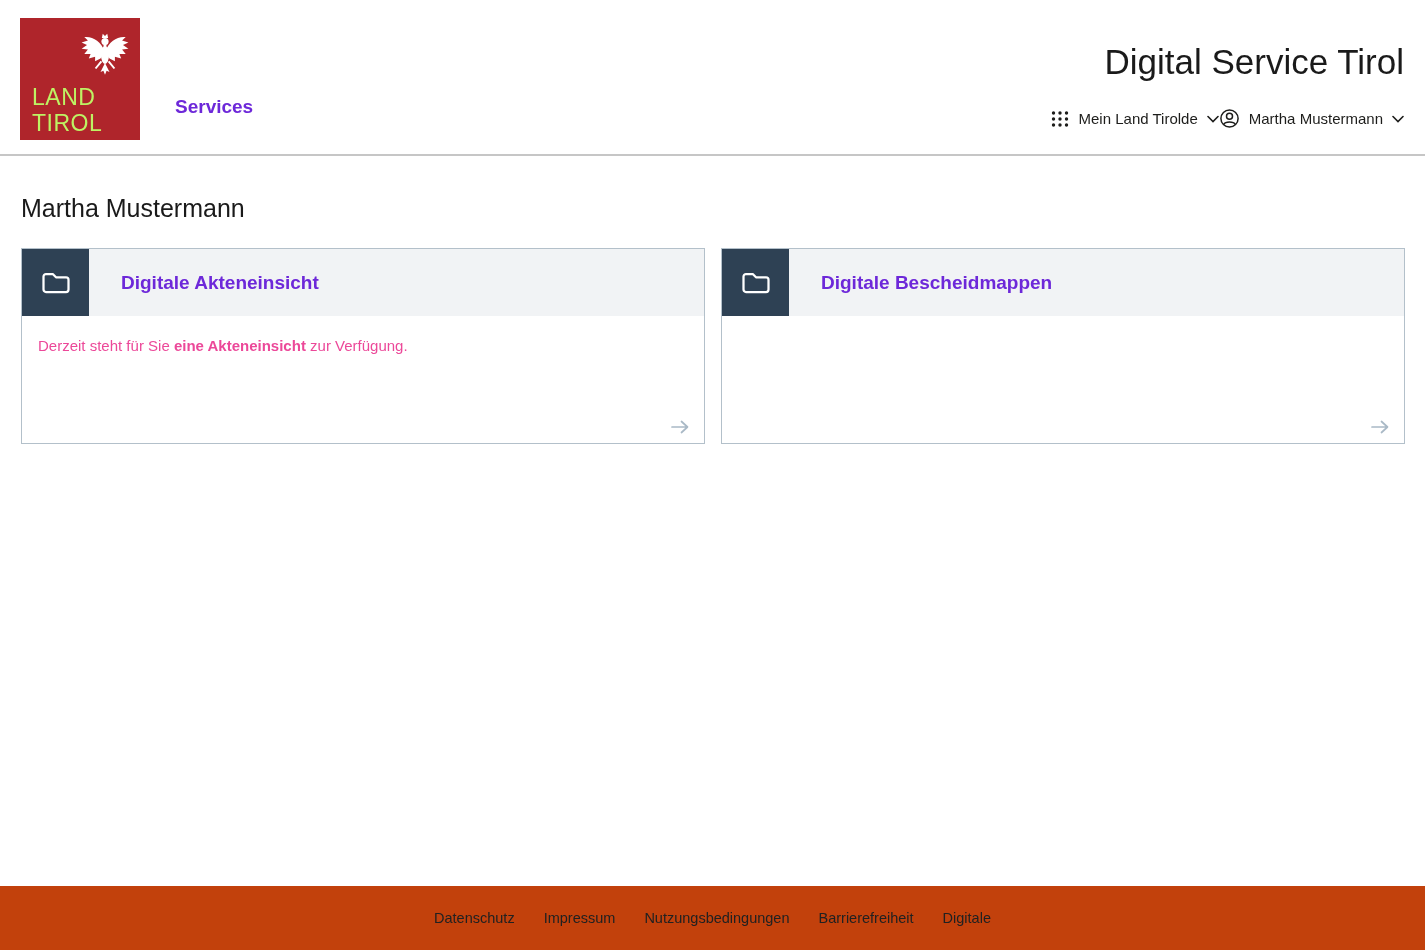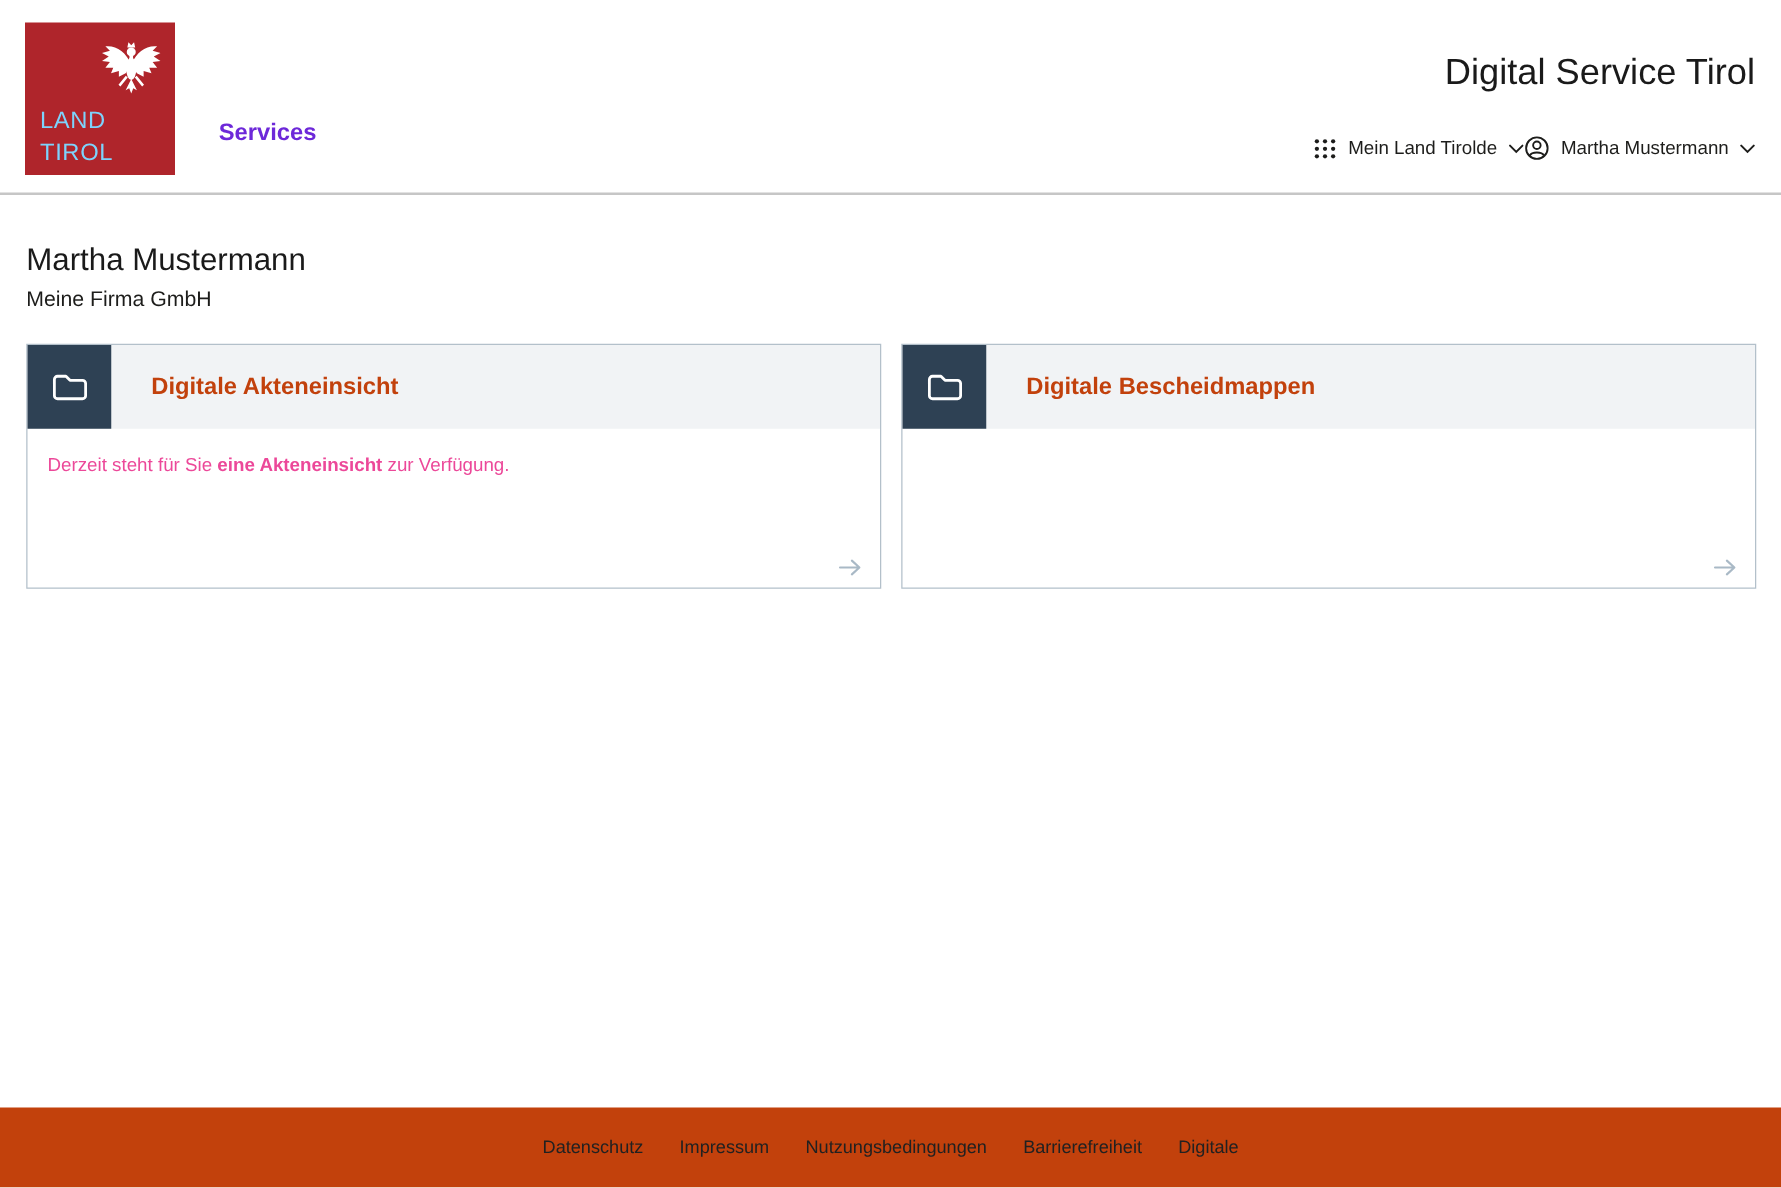--- a/index.html
+++ b/index.html
@@ -2,36 +2,36 @@
 <html><head>
 <meta charset="utf-8">
 <style>
   * { margin:0; padding:0; box-sizing:border-box; }
   html,body { width:1425px; height:950px; }
   body { font-family:"Liberation Sans", sans-serif; color:#1d1d1b; background:#fff; position:relative; overflow:hidden; }
 
   .header { position:relative; height:156px; border-bottom:2px solid #c6c6c6; background:#fff; }
   .logo { position:absolute; left:20px; top:18px; width:120px; height:122px; background:#af252b; display:block; cursor:pointer; }
   .logo-eagle { position:absolute; left:58px; top:8px; }
-  .logo-text { position:absolute; left:12px; bottom:4px; color:#7dd3fc; font-size:19px; line-height:26px; font-weight:400; letter-spacing:0.5px; }
+  .logo-text { position:absolute; left:12px; bottom:4px; color:#bef264; font-size:23px; line-height:26px; font-weight:400; letter-spacing:0.5px; }
   .app-title { position:absolute; left:175px; top:96px; font-size:19px; font-weight:700; color:#6d28d9; }
-  .brand-title { position:absolute; right:21px; top:42px; font-size:29px; font-weight:400; color:#1a1a1a; white-space:nowrap; }
+  .brand-title { position:absolute; right:21px; top:42px; font-size:35px; font-weight:400; color:#1a1a1a; white-space:nowrap; }
   .nav { position:absolute; right:21px; top:108px; display:flex; align-items:center; font-size:15px; }
   .nav-item { display:flex; align-items:center; gap:9px; cursor:pointer; background:none; border:none; font:inherit; color:#1d1d1b; white-space:nowrap; }
   .nav-item svg { display:block; }
 
   main { padding:38px 20px 0 21px; }
   .user-heading { font-size:25px; font-weight:400; color:#1a1a1a; }
   .company { font-size:17px; margin-top:7px; color:#1d1d1b; }
 
   .cards { margin-top:25px; display:grid; grid-template-columns:684px 684px; gap:16px; }
   .card { border:1px solid #b3c0ca; height:196px; background:#fff; position:relative; cursor:pointer; }
   .card-header { display:flex; align-items:center; height:67px; background:#f1f3f5; }
   .card-icon { width:67px; height:67px; flex:0 0 67px; background:#2e4154; display:flex; align-items:center; justify-content:center; }
-  .card-title { margin-left:32px; font-size:19px; font-weight:700; color:#c2410c; }
+  .card-title { margin-left:32px; font-size:19px; font-weight:700; color:#6d28d9; }
   .card-body { padding:19px 16px; font-size:15px; color:#ec4899; line-height:1.4; }
   .card-arrow { position:absolute; right:14px; bottom:8px; line-height:0; }
 
   footer { position:absolute; left:0; bottom:0; width:100%; height:64px; background:#c2410c; display:flex; align-items:center; justify-content:center; gap:29px; font-size:14.5px; }
   footer a { color:#212121; text-decoration:none; cursor:pointer; }
 </style>
 </head>
 <body>
 
 <header class="header">
@@ -96,21 +96,20 @@
         <svg width="12" height="8" viewBox="0 0 12 8" fill="none" stroke="#1d1d1b" stroke-width="1.6" stroke-linecap="round">
           <path d="M1 1.5 L6 6.5 L11 1.5"></path>
         </svg>
       </span>
     </button>
   </nav>
 </header>
 
 <main>
   <h1 class="user-heading">Martha Mustermann</h1>
-  <div class="company">Meine Firma GmbH</div>
 
   <div class="cards">
 
     <div class="card">
       <div class="card-header">
         <div class="card-icon">
           <svg width="30" height="26" viewBox="0 0 24 20" fill="none" stroke="#ffffff" stroke-width="1.8" stroke-linejoin="round">
             <path d="M2 4.8 c0-1.1 .9-2 2-2 h5.4 l2.6 2.6 h8 c1.1 0 2 .9 2 2 V15.2 c0 1.1 -.9 2 -2 2 H4 c-1.1 0 -2 -.9 -2 -2 Z"></path>
           </svg>
         </div>

